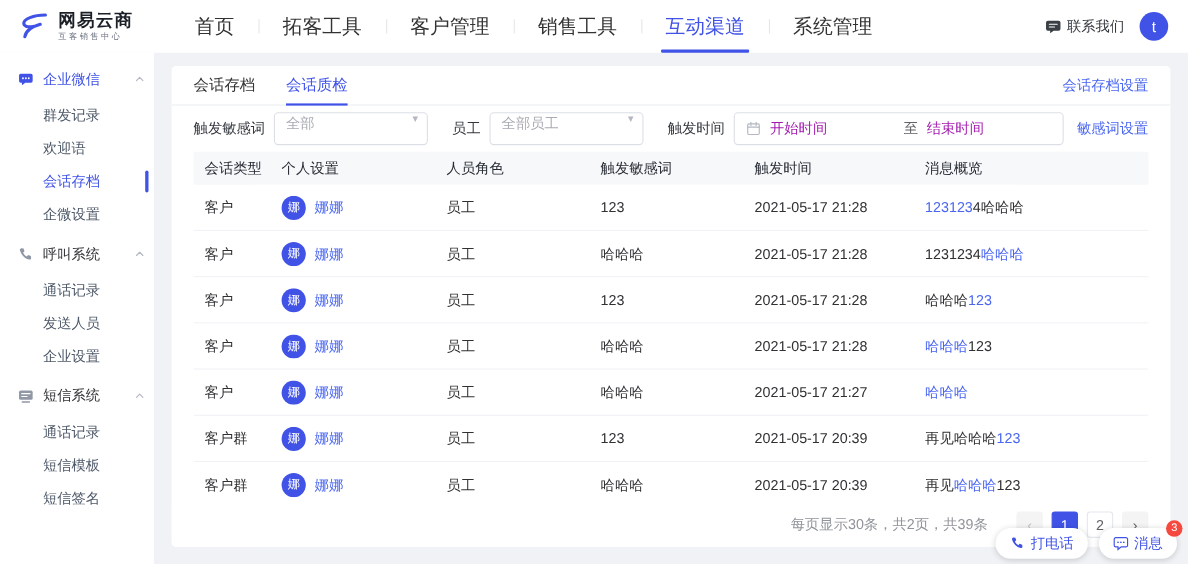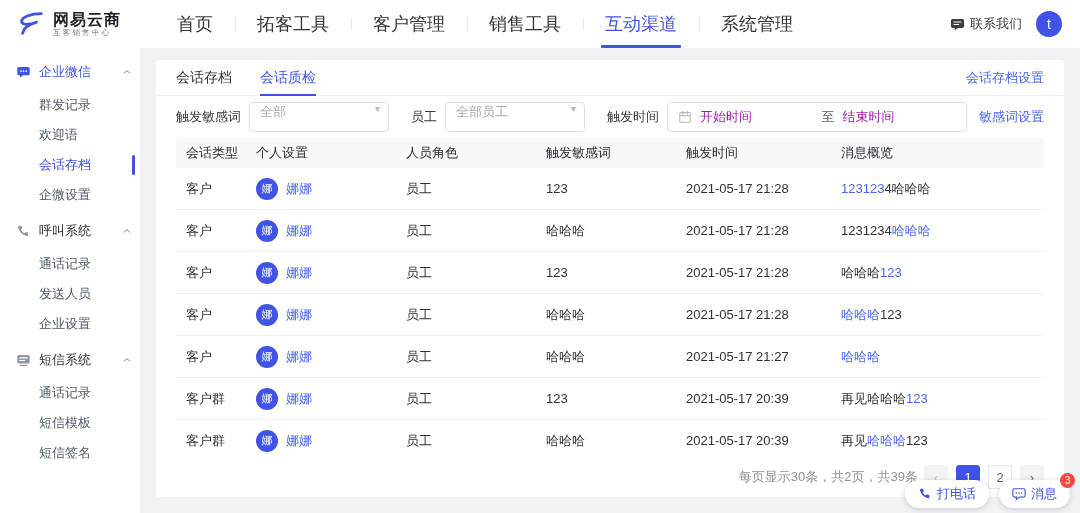--- a/index.html
+++ b/index.html
@@ -61,21 +61,21 @@
   .thead { flex:none; height:30px; background:#f7f8fa; border-radius:2px; }
   .th { font-size:13px; color:#272b33; padding-left:10px; white-space:nowrap; }
   .tbody { flex:1; overflow:hidden; }
   .trow { height:42px; border-bottom:1px solid #f1f2f6; }
   .td { font-size:13px; color:#303133; padding-left:10px; white-space:nowrap; overflow:hidden; }
   .sender { display:flex; align-items:center; gap:8px; }
   .sender-avatar { width:22px; height:22px; border-radius:50%; background:var(--accent); color:#fff; font-size:11px; display:flex; align-items:center; justify-content:center; flex:none; }
   .sender-name { color:var(--link); cursor:pointer; }
   .msg-hl { color:var(--link); }
 
-  .pagination { flex:none; height:40px; display:flex; align-items:center; justify-content:flex-end; gap:0; padding:0 20px; background:#fff; font-size:13px; }
+  .pagination { flex:none; height:40px; display:flex; align-items:center; justify-content:flex-end; gap:20px; padding:0 20px; background:#fff; font-size:13px; }
   .page-summary { color:#909399; margin-right:6px; }
   .pg-btn { width:24px; height:24px; border:none; border-radius:3px; background:#f4f4f5; color:#606266; font-size:13px; display:flex; align-items:center; justify-content:center; cursor:pointer; font-family:inherit; }
   .pg-btn.disabled { color:#c0c4cc; }
   .pg-num { width:24px; height:24px; border-radius:3px; display:flex; align-items:center; justify-content:center; cursor:pointer; border:1px solid #e4e7ed; background:#fff; color:#606266; }
   .pg-num.active { background:var(--accent); border-color:var(--accent); color:#fff; }
 
   
   .float-btns { position:absolute; right:10px; bottom:5px; display:flex; gap:10px; z-index:20; }
   .pill { position:relative; height:28px; background:#fff; border-radius:15px; box-shadow:0 1px 6px rgba(0,0,0,.18); display:flex; align-items:center; gap:5px; padding:0 13px; color:var(--accent); font-size:13px; cursor:pointer; }
   .pill .icon { width:14px; height:14px; display:flex; }

